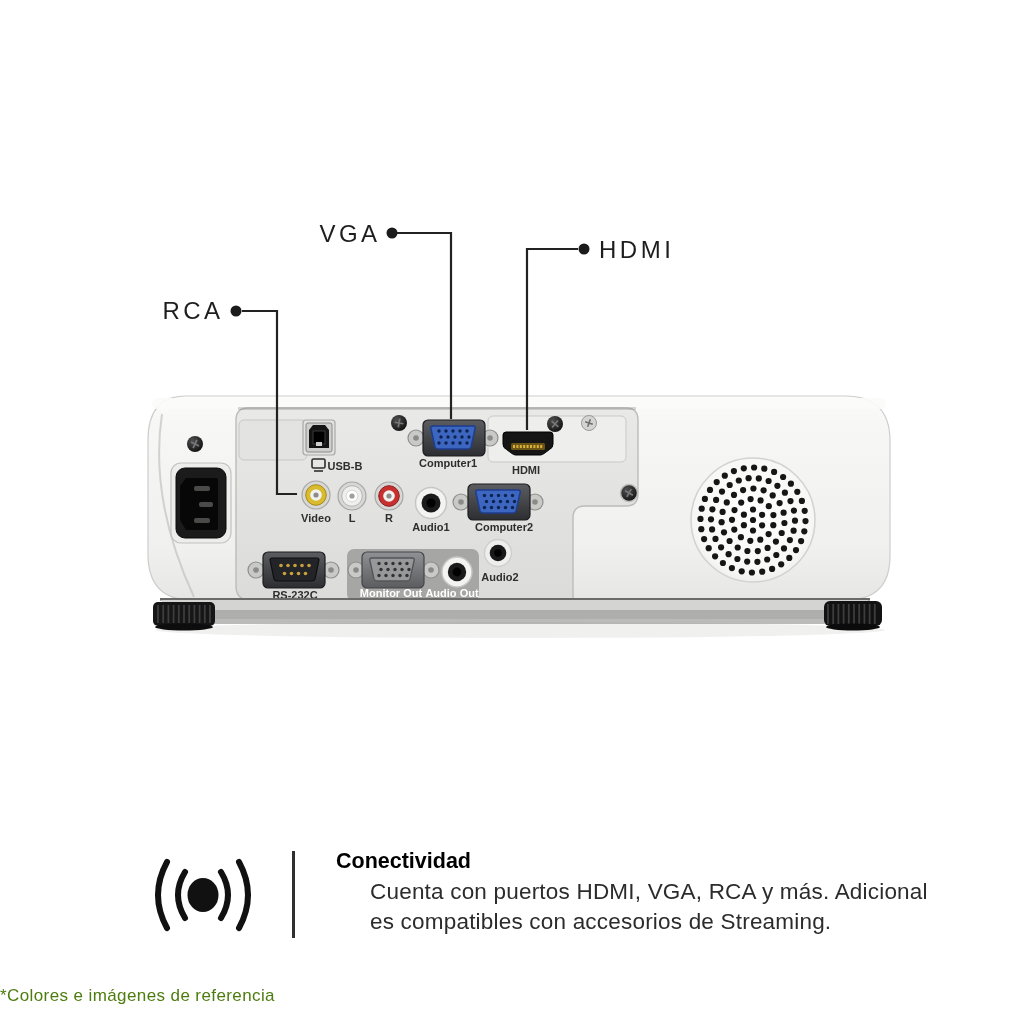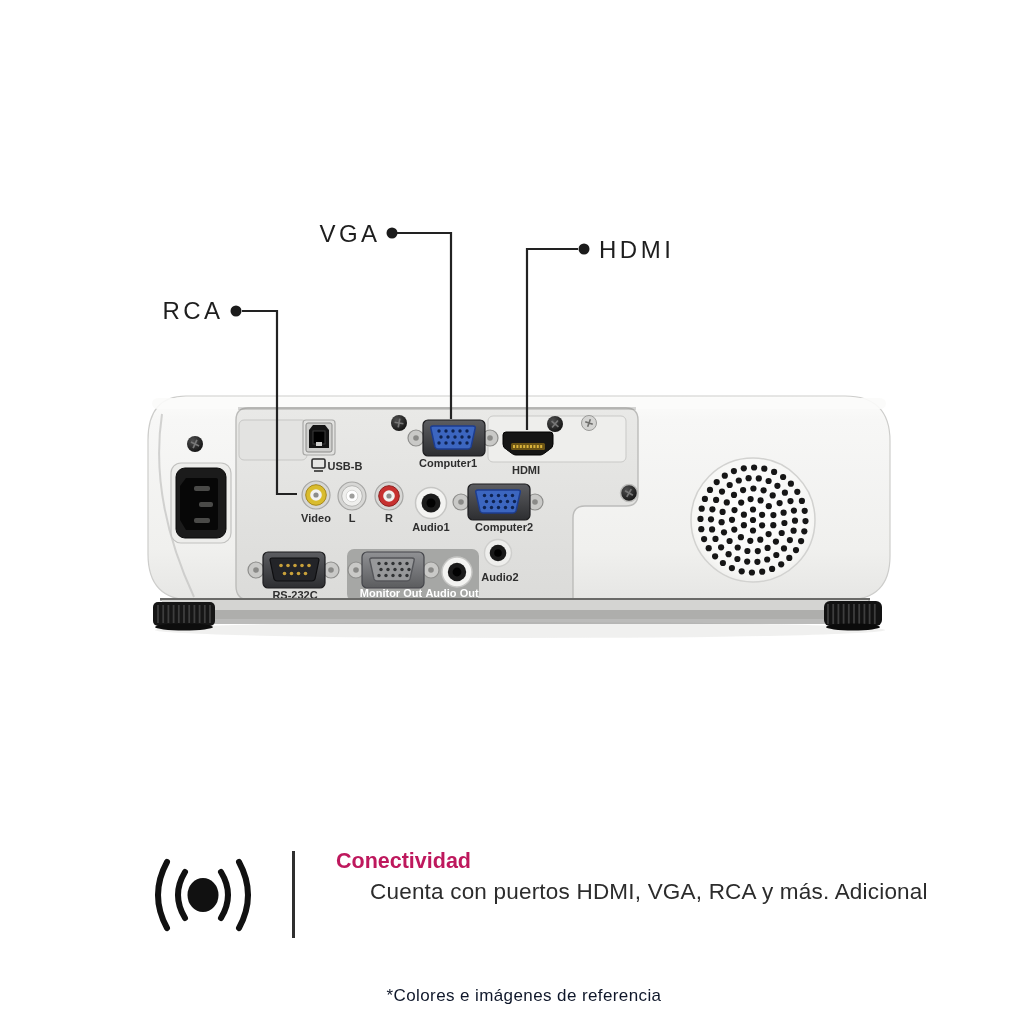--- a/index.html
+++ b/index.html
@@ -3,24 +3,24 @@
 <meta charset="utf-8">
 <style>
   html,body{margin:0;padding:0;background:#ffffff;}
   .page{position:relative;width:1024px;height:1024px;background:#ffffff;overflow:hidden;
         font-family:"Liberation Sans","DejaVu Sans",sans-serif;}
   .stage{position:absolute;left:0;top:0;}
   svg text{font-family:"Liberation Sans","DejaVu Sans",sans-serif;}
   .callout-label{font-size:24px;letter-spacing:3.5px;fill:#1e1e1e;}
   .port-label{font-size:11px;font-weight:bold;fill:#2e2e2e;}
   .port-label-light{font-size:11px;font-weight:bold;fill:#ffffff;}
-  .info-title{position:absolute;left:336px;top:849px;font-size:21.5px;font-weight:bold;color:#be185d;}
+  .info-title{position:absolute;left:336px;top:849px;font-size:21.5px;font-weight:bold;color:#000000;}
   .info-body{position:absolute;left:336px;top:877px;font-size:22.5px;line-height:29.5px;color:#2c2c2c;letter-spacing:0.2px;margin-left:34px;}
   .divider{position:absolute;left:292px;top:851px;width:2.5px;height:87px;background:#2f2f2f;}
-  .footnote{position:absolute;left:0;right:0;top:986px;text-align:center;font-size:17px;color:#0f172a;letter-spacing:0.4px;margin-left:24px;}
+  .footnote{position:absolute;left:0;right:0;top:986px;text-align:left;font-size:17px;color:#4d7c0f;letter-spacing:0.4px;}
   .icon-wrap{position:absolute;left:146px;top:850px;width:112px;height:88px;}
 </style>
 </head>
 <body>
 
 <div class="page">
 
 <svg class="stage" width="1024" height="1024" viewBox="0 0 1024 1024">
   <defs>
     <linearGradient id="bodyGrad" x1="0" y1="0" x2="0" y2="1">
@@ -421,16 +421,17 @@
     <path d="M 185 872 Q 171 895 185 918" fill="none" stroke="#111" stroke-width="6" stroke-linecap="round"></path>
     <path d="M 167 862 Q 149 895 167 928" fill="none" stroke="#111" stroke-width="6" stroke-linecap="round"></path>
     <path d="M 221 872 Q 235 895 221 918" fill="none" stroke="#111" stroke-width="6" stroke-linecap="round"></path>
     <path d="M 239 862 Q 257 895 239 928" fill="none" stroke="#111" stroke-width="6" stroke-linecap="round"></path>
   </svg>
 </div>
 <div class="divider"></div>
 <div class="info-title">Conectividad</div>
 <div class="info-body">
   <div>Cuenta con puertos HDMI, VGA, RCA y más. Adicional</div>
+  <div>es compatibles con accesorios de Streaming.</div>
 </div>
 <div class="footnote">*Colores e imágenes de referencia</div>
 
 </div>
 
 </body></html>

